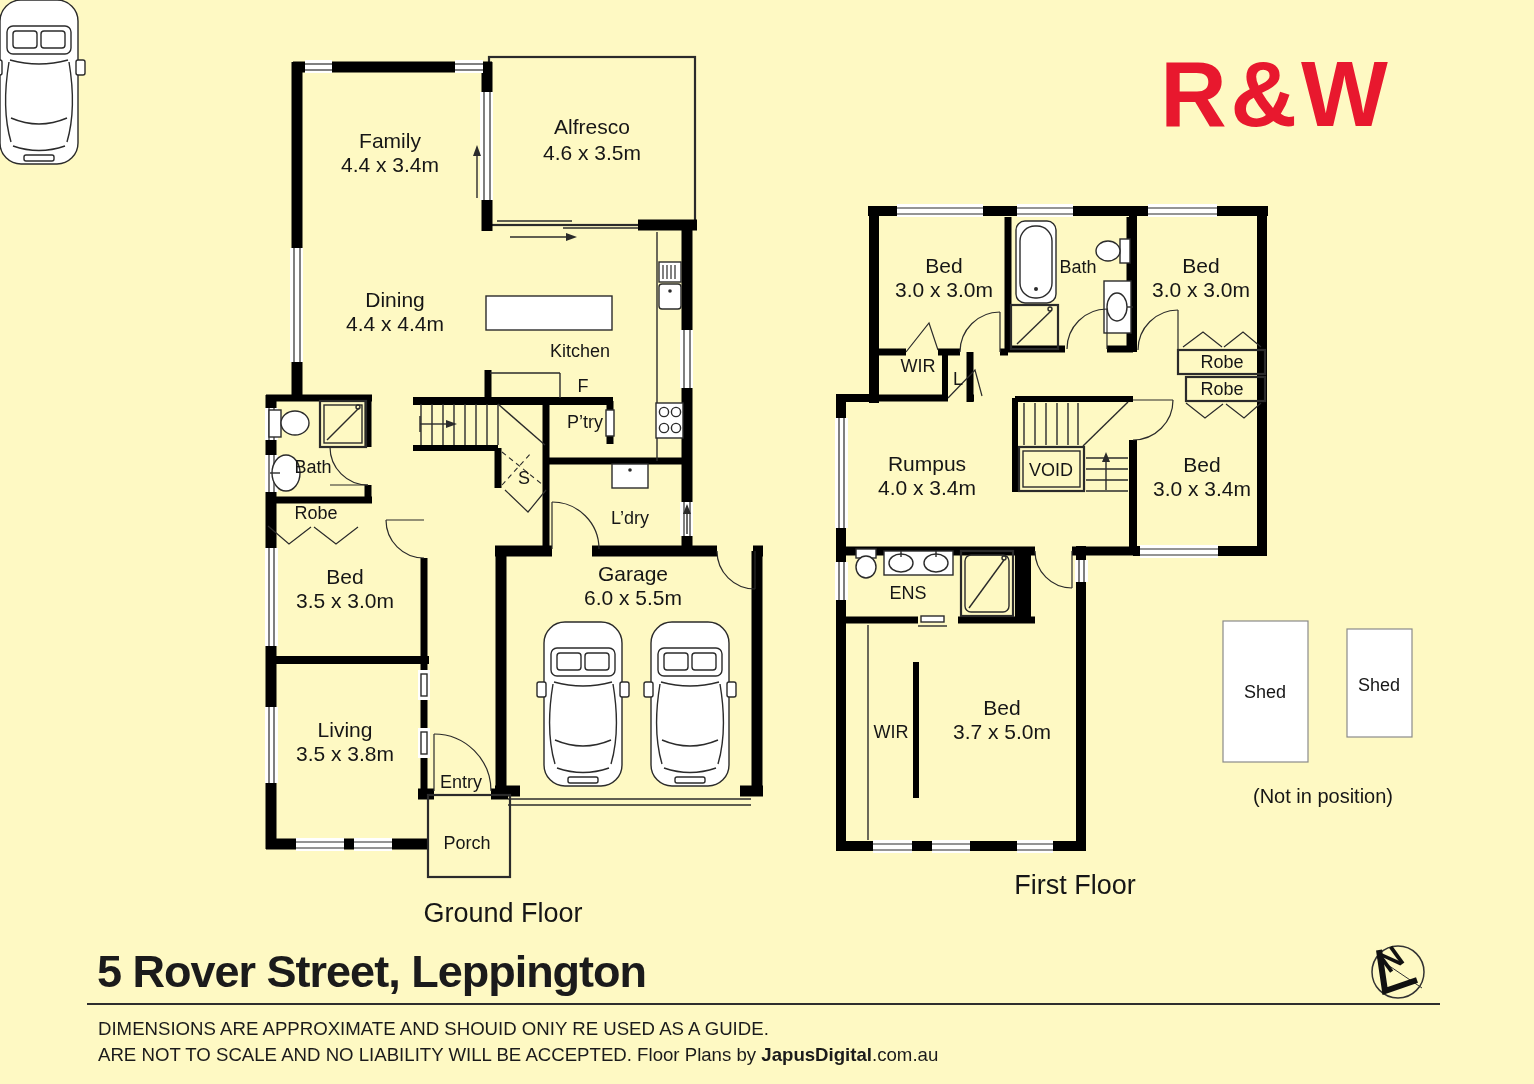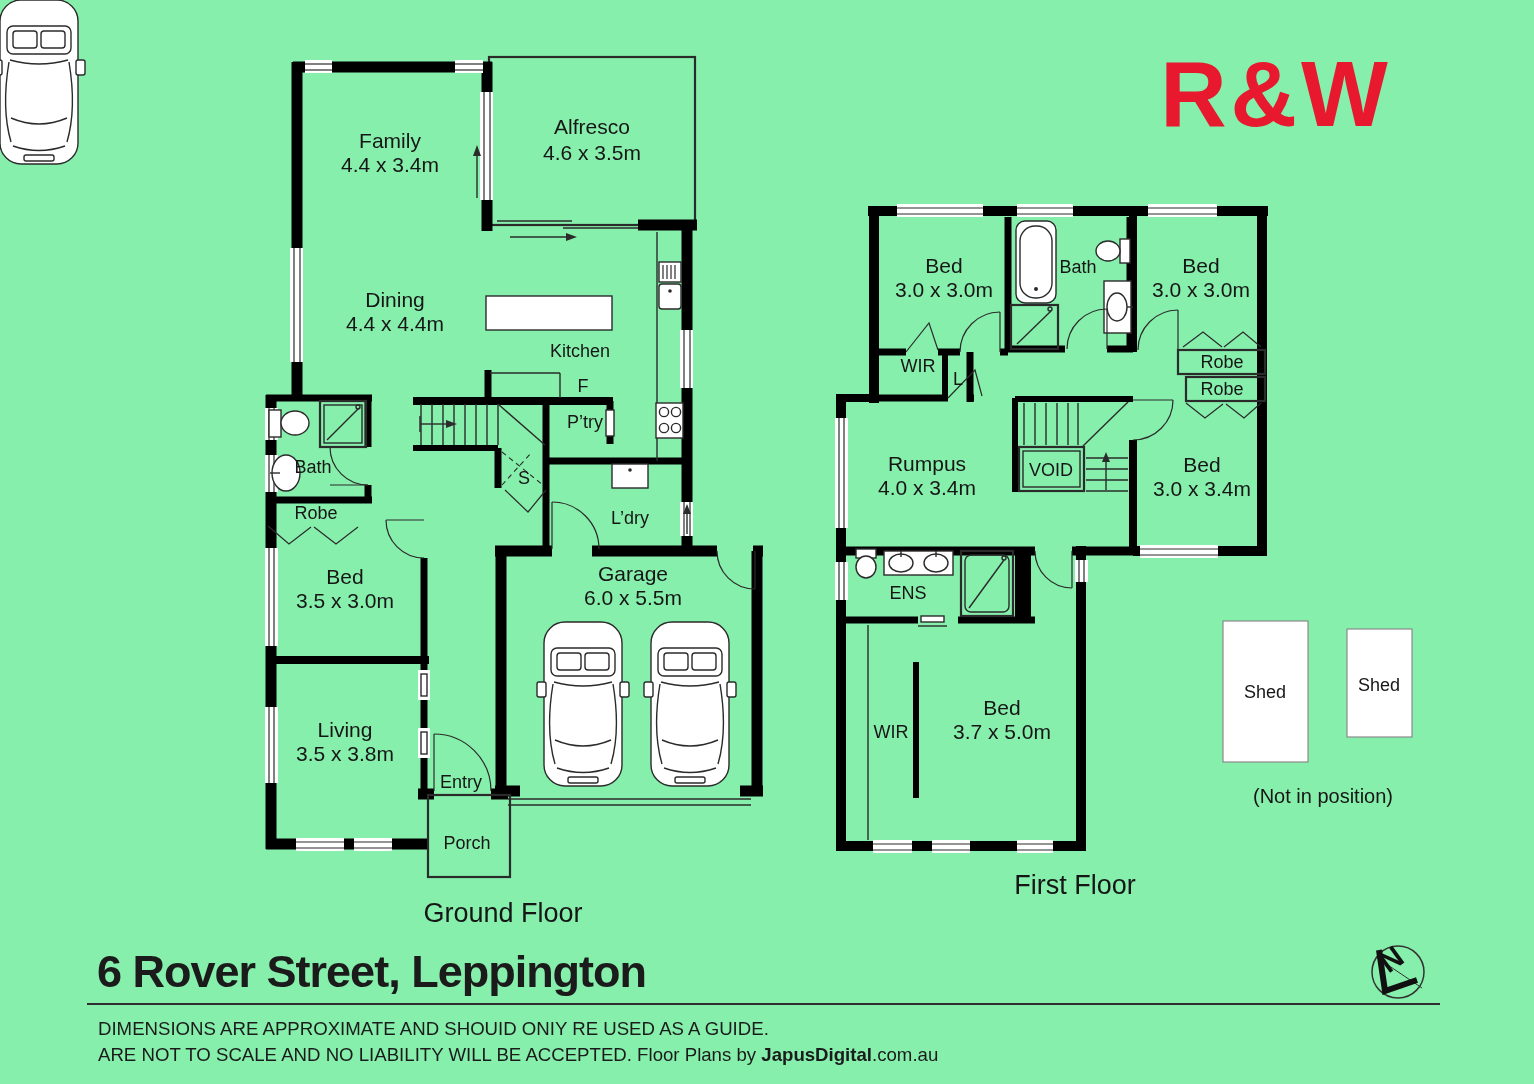--- a/index.html
+++ b/index.html
@@ -1,16 +1,16 @@
 <!DOCTYPE html>
 <html><head>
 <meta charset="utf-8">
 <style>
   html,body{margin:0;padding:0;background:#fff;}
-  .page{position:relative;width:1534px;height:1084px;background:#86efac;overflow:hidden;
+  .page{position:relative;width:1534px;height:1084px;background:#fef9c3;overflow:hidden;
         font-family:"Liberation Sans",sans-serif;color:#1c1c1c;}
   svg{position:absolute;left:0;top:0;}
   .logo{position:absolute;left:1126px;top:44px;width:300px;
         font-family:Liberation Sans, sans-serif;
         font-weight:bold;font-size:92px;letter-spacing:4px;color:#e8182e;
         text-align:center;line-height:1.1;}
   .title{position:absolute;left:97px;top:946px;font-size:45px;font-weight:bold;
          letter-spacing:-1px;color:#1b1b1b;}
   .divider{position:absolute;left:87px;top:1003px;width:1353px;height:2px;background:#2e2e2e;}
   .disclaimer{position:absolute;left:98px;top:1016px;font-size:19px;line-height:26px;
@@ -467,19 +467,19 @@
     <circle cx="1398" cy="972" r="26" fill="none" stroke="#333" stroke-width="1.5"></circle>
     <line x1="1376" y1="957" x2="1422" y2="988" stroke="#333" stroke-width="1"></line>
     <g transform="rotate(-36 1398 972)">
       <text x="1400" y="968" text-anchor="middle" font-size="30" font-weight="bold" font-family="Liberation Sans, sans-serif" fill="#111">N</text>
     </g>
     <path d="M1379,950 L1385,991 L1417,980" fill="none" stroke="#111" stroke-width="6"></path>
   </g>
 </svg>
 
   <div class="logo">R&amp;W</div>
-  <div class="title">6 Rover Street, Leppington</div>
+  <div class="title">5 Rover Street, Leppington</div>
   <div class="divider"></div>
   <div class="disclaimer">
     <div>DIMENSIONS ARE APPROXIMATE AND SHOUID ONIY RE USED AS A GUIDE.</div>
     <div><span>ARE NOT TO SCALE AND NO LIABILITY WILL BE ACCEPTED. Floor Plans by </span><b>JapusDigital</b><span>.com.au</span></div>
   </div>
 </div>
 
 </body></html>

